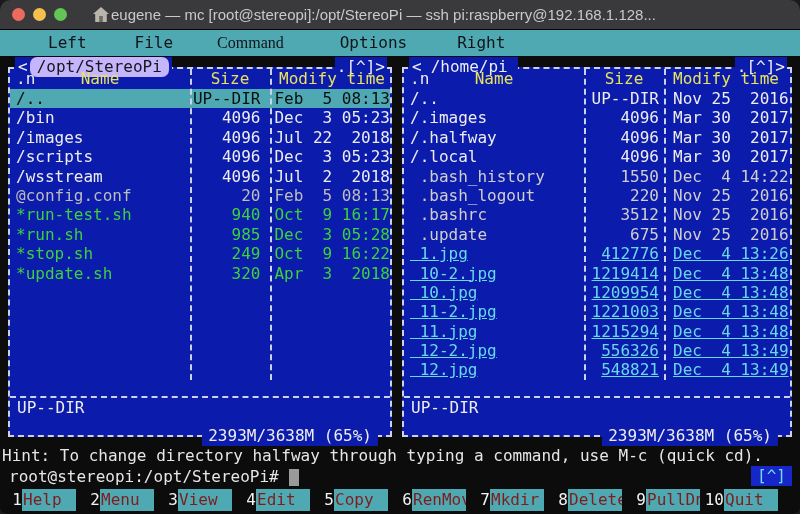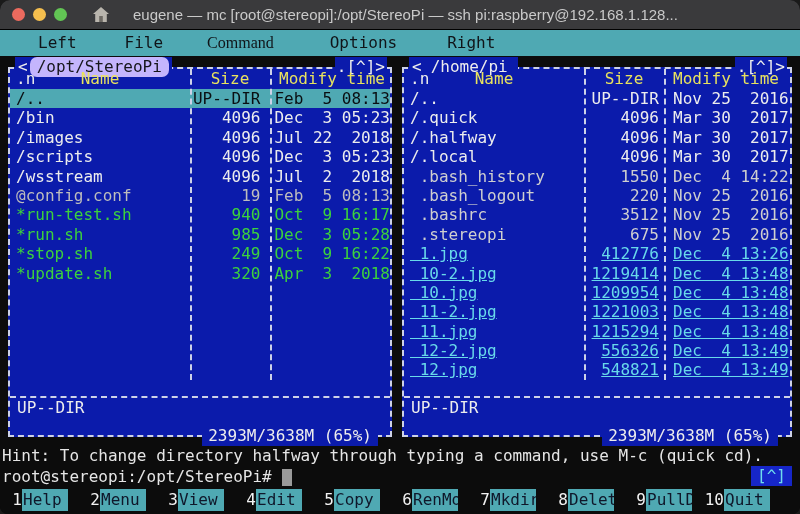--- a/index.html
+++ b/index.html
@@ -10,21 +10,21 @@
   *{margin:0;padding:0;box-sizing:border-box;}
   html,body{width:800px;height:514px;background:#1a1a1a;overflow:hidden;}
   .window{width:800px;height:514px;border-radius:10px 10px 8px 8px;overflow:hidden;
     font-family:"DejaVu Sans Mono",monospace;background:var(--black);}
   
   .titlebar{height:30px;background:var(--titlebar);display:flex;align-items:center;
     border-bottom:1px solid #000;padding-left:12px;}
   .lights{display:flex;gap:8px;align-items:center;}
   .light{width:13px;height:13px;border-radius:50%;display:inline-block;}
   .l-red{background:#EC6A5E;}.l-yellow{background:#F5BF4E;}.l-green{background:#62C554;}
-  .title-wrap{display:flex;align-items:center;gap:24px;margin-left:26px;min-width:0;}
+  .title-wrap{display:flex;align-items:center;gap:2px;margin-left:26px;min-width:0;}
   .title-text{font-family:"Liberation Sans",sans-serif;font-size:15px;color:#C9C9C9;
     white-space:nowrap;overflow:hidden;}
   
   .terminal{height:484px;background:var(--black);color:var(--white);font-size:16px;}
   .menubar{height:26px;line-height:26px;background:var(--teal);color:#101418;white-space:nowrap;}
   .menu-item{display:inline-block;cursor:default;}
   
   .panels{position:relative;height:390px;}
   .panel{position:absolute;top:11px;height:370px;background:var(--blue);
     border:2px dashed var(--border);display:flex;flex-direction:column;}
@@ -52,31 +52,31 @@
   .c-name{width:180px;padding-left:6px;white-space:pre;overflow:hidden;}
   .c-size{width:80px;text-align:right;padding-right:5px;white-space:pre;}
   .c-mtime{flex:1;padding-left:9px;white-space:pre;}
   .t-dir{color:var(--white);} .t-file{color:var(--file);} .t-link{color:var(--gray);}
   .t-exec{color:var(--green);} .t-media{color:var(--cyan);text-decoration:underline;}
   .frow.sel{background:var(--teal);color:#0a0f12;}
   .sep{border-top:2px dashed var(--border);margin-top:16px;}
   .ministatus{height:20px;line-height:20px;padding-left:7px;color:var(--white);}
   
   .hint{height:20px;line-height:20px;padding-left:2px;color:#E6E6E6;white-space:pre;}
-  .promptrow{position:relative;height:21px;line-height:21px;padding-left:2px;
+  .promptrow{position:relative;height:21px;line-height:21px;padding-left:9px;
     color:#E6E6E6;white-space:pre;}
   .cursor{display:inline-block;width:10px;height:17px;background:#9A9A9A;
     vertical-align:middle;margin-left:10px;}
   .panel-toggle{position:absolute;right:8px;top:0;height:20px;line-height:20px;
     padding:0 6px;background:#1626C9;color:#6FDCEC;}
   
   .fkeys{height:24px;display:flex;padding:1px 0 0 2px;align-items:center;}
   .fkey{width:78px;flex:none;display:flex;height:22px;line-height:22px;cursor:default;}
   .fnum{width:20px;text-align:right;color:#F2F2F2;}
-  .flabel{width:46px;background:var(--teal);color:#0f172a;padding-left:1px;overflow:hidden;white-space:pre;}
+  .flabel{width:54px;background:var(--teal);color:#7f1d1d;padding-left:1px;overflow:hidden;white-space:pre;}
 </style>
 </head>
 <body>
 
 <div class="window">
 
   <div class="titlebar">
     <div class="lights">
       <span class="light l-red"></span>
       <span class="light l-yellow"></span>
@@ -88,21 +88,21 @@
           <path d="M8 0 L16 7 L13.8 7 L13.8 15 L2.2 15 L2.2 7 L0 7 Z" fill="#B9B5AD"></path>
           <rect x="6.2" y="9" width="3.6" height="6" fill="#6E6A64"></rect>
         </svg>
       </span>
       <span class="title-text">eugene — mc [root@stereopi]:/opt/StereoPi — ssh pi:raspberry@192.168.1.128...</span>
     </div>
   </div>
 
   <div class="terminal">
 
-    <div class="menubar"><span class="menu-item" style="margin-left: 38px;">Left</span><span class="menu-item" style="margin-left: 48px;">File</span><span class="menu-item" style="margin-left: 44px; font-family: Liberation Serif, serif;">Command</span><span class="menu-item" style="margin-left: 56px;">Options</span><span class="menu-item" style="margin-left: 50px;">Right</span></div>
+    <div class="menubar"><span class="menu-item" style="margin-left: 48px;">Left</span><span class="menu-item" style="margin-left: 48px;">File</span><span class="menu-item" style="margin-left: 44px; font-family: Liberation Serif, serif;">Command</span><span class="menu-item" style="margin-left: 56px;">Options</span><span class="menu-item" style="margin-left: 50px;">Right</span></div>
 
     <div class="panels">
 
       <div class="panel panel-left">
         <div class="ptl">
           <span class="scroll-left">&lt;</span>
           <span class="ptitle active">/opt/StereoPi</span>
         </div>
         <div class="ptr">.[^]&gt;</div>
         <div class="cols">
@@ -135,21 +135,21 @@
                 <span class="c-size">4096</span>
                 <span class="c-mtime">Dec  3 05:23</span>
               </div>
               <div class="frow t-dir">
                 <span class="c-name">/wsstream</span>
                 <span class="c-size">4096</span>
                 <span class="c-mtime">Jul  2  2018</span>
               </div>
               <div class="frow t-link">
                 <span class="c-name">@config.conf</span>
-                <span class="c-size">19</span>
+                <span class="c-size">20</span>
                 <span class="c-mtime">Feb  5 08:13</span>
               </div>
               <div class="frow t-exec">
                 <span class="c-name">*run-test.sh</span>
                 <span class="c-size">940</span>
                 <span class="c-mtime">Oct  9 16:17</span>
               </div>
               <div class="frow t-exec">
                 <span class="c-name">*run.sh</span>
                 <span class="c-size">985</span>
@@ -189,21 +189,21 @@
             <span class="h-size">Size</span>
             <span class="h-mtime">Modify time</span>
           </div>
           <div>
               <div class="frow t-dir">
                 <span class="c-name">/..</span>
                 <span class="c-size">UP--DIR</span>
                 <span class="c-mtime">Nov 25  2016</span>
               </div>
               <div class="frow t-dir">
-                <span class="c-name">/.quick</span>
+                <span class="c-name">/.images</span>
                 <span class="c-size">4096</span>
                 <span class="c-mtime">Mar 30  2017</span>
               </div>
               <div class="frow t-dir">
                 <span class="c-name">/.halfway</span>
                 <span class="c-size">4096</span>
                 <span class="c-mtime">Mar 30  2017</span>
               </div>
               <div class="frow t-dir">
                 <span class="c-name">/.local</span>
@@ -219,21 +219,21 @@
                 <span class="c-name"> .bash_logout</span>
                 <span class="c-size">220</span>
                 <span class="c-mtime">Nov 25  2016</span>
               </div>
               <div class="frow t-file">
                 <span class="c-name"> .bashrc</span>
                 <span class="c-size">3512</span>
                 <span class="c-mtime">Nov 25  2016</span>
               </div>
               <div class="frow t-file">
-                <span class="c-name"> .stereopi</span>
+                <span class="c-name"> .update</span>
                 <span class="c-size">675</span>
                 <span class="c-mtime">Nov 25  2016</span>
               </div>
               <div class="frow t-media">
                 <span class="c-name"> 1.jpg</span>
                 <span class="c-size">412776</span>
                 <span class="c-mtime">Dec  4 13:26</span>
               </div>
               <div class="frow t-media">
                 <span class="c-name"> 10-2.jpg</span>

